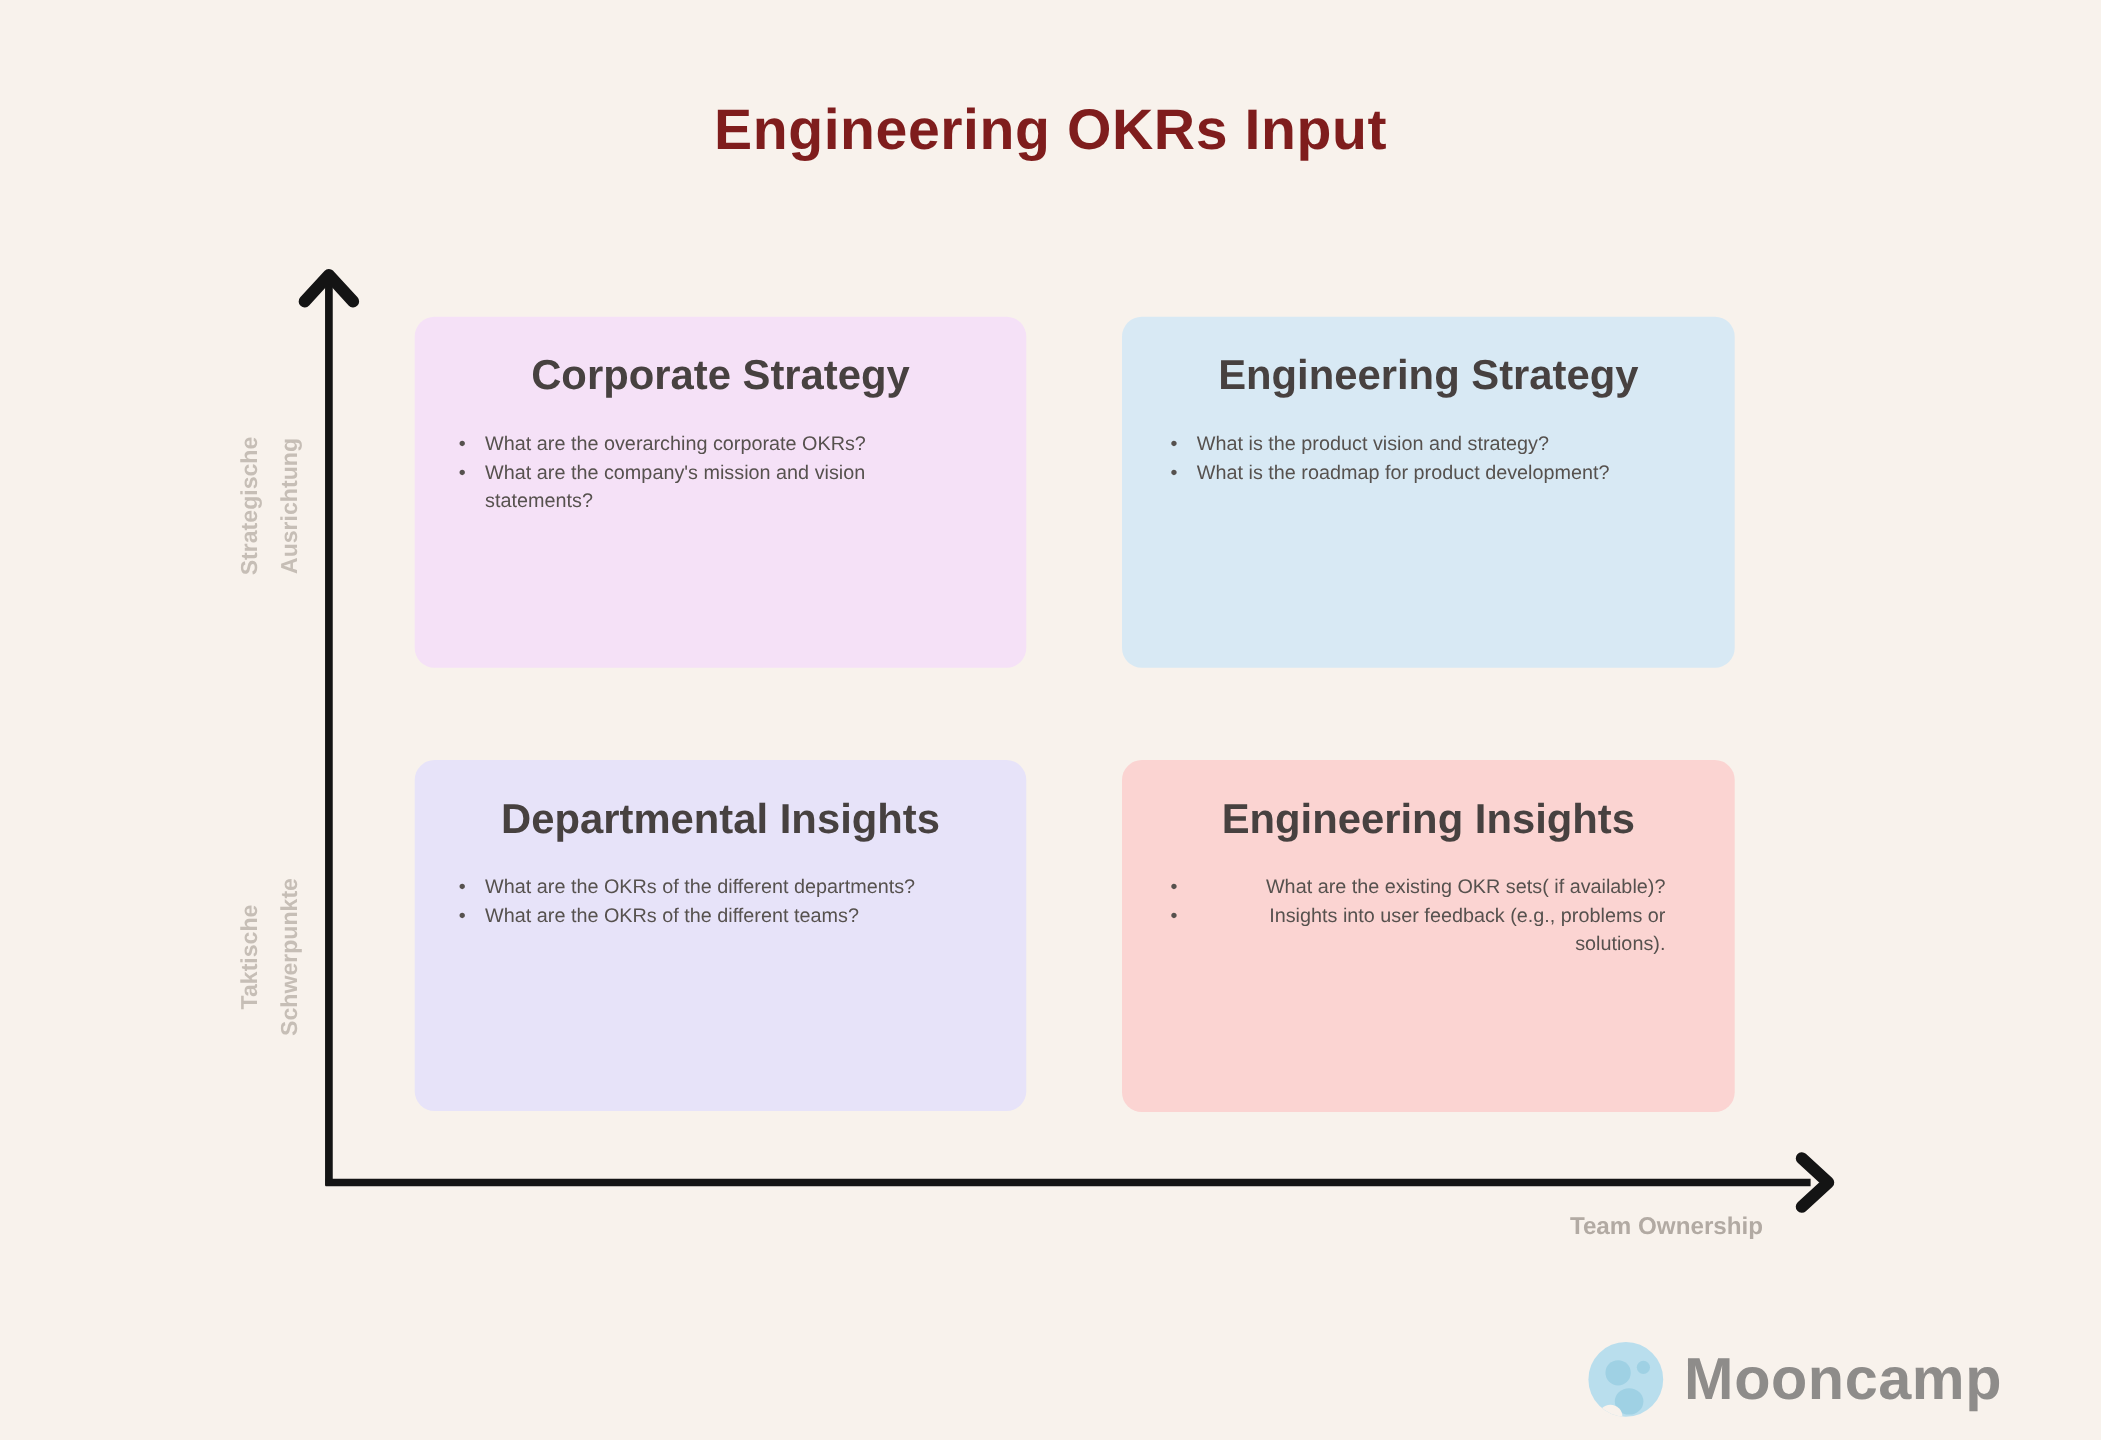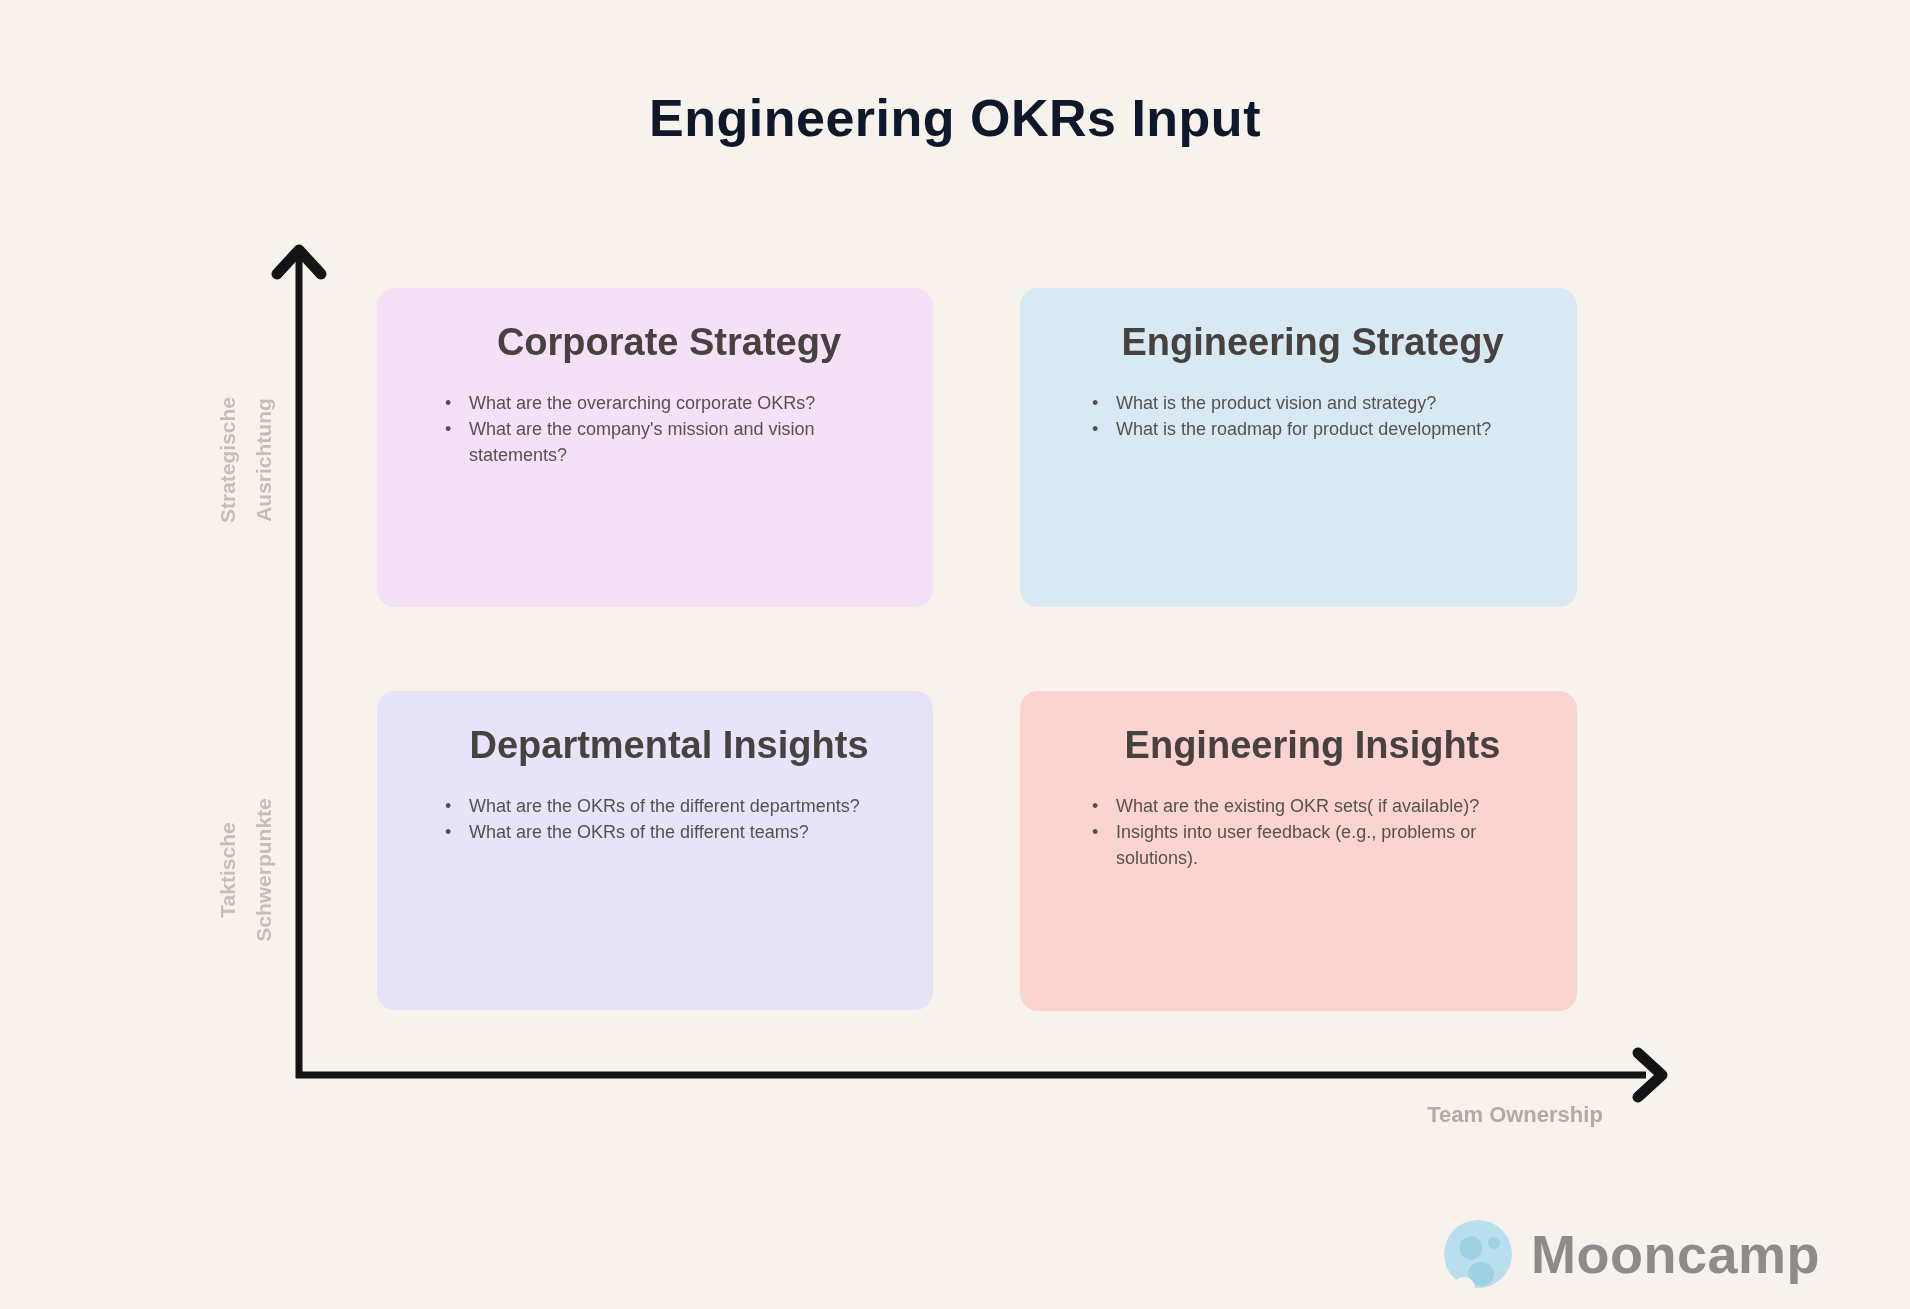--- a/index.html
+++ b/index.html
@@ -15,34 +15,33 @@
     overflow: hidden;
   }
   .main-title {
     position: absolute;
     top: 88px;
     left: 0;
     width: 100%;
     text-align: center;
     font-size: 52px;
     font-weight: bold;
-    color: #0f172a;
+    color: #7f1d1d;
     letter-spacing: 0.5px;
   }
   .axes-svg {
     position: absolute;
     left: 0; top: 0;
     width: 1910px; height: 1309px;
     pointer-events: none;
   }
   .quad {
     position: absolute;
     border-radius: 18px;
     box-sizing: border-box;
-    padding-left: 28px;
   }
   .q-tl { left: 377px; top: 288px; width: 556px; height: 319px; }
   .q-tr { left: 1020px; top: 288px; width: 557px; height: 319px; }
   .q-bl { left: 377px; top: 691px; width: 556px; height: 319px; }
   .q-br { left: 1020px; top: 691px; width: 557px; height: 320px; }
   .quad h2 {
     margin: 32px 0 0 0;
     text-align: center;
     font-size: 38px;
     line-height: 1.2;
@@ -53,21 +52,21 @@
     list-style: none;
     margin: 24px 0 0 40px;
     padding: 0;
     font-size: 18px;
     line-height: 1.45;
     color: #56514e;
   }
   .q-tl ul { width: 430px; }
   .q-tr ul { width: 430px; margin-left: 44px; }
   .q-bl ul { width: 460px; }
-  .q-br ul { width: 450px; margin-left: 44px; }
+  .q-br ul { width: 450px; margin-left: 44px; text-align: right; }
   .quad li {
     position: relative;
     padding-left: 24px;
   }
   .quad li::before {
     content: "\2022";
     position: absolute;
     left: 0;
     top: 0;
   }

